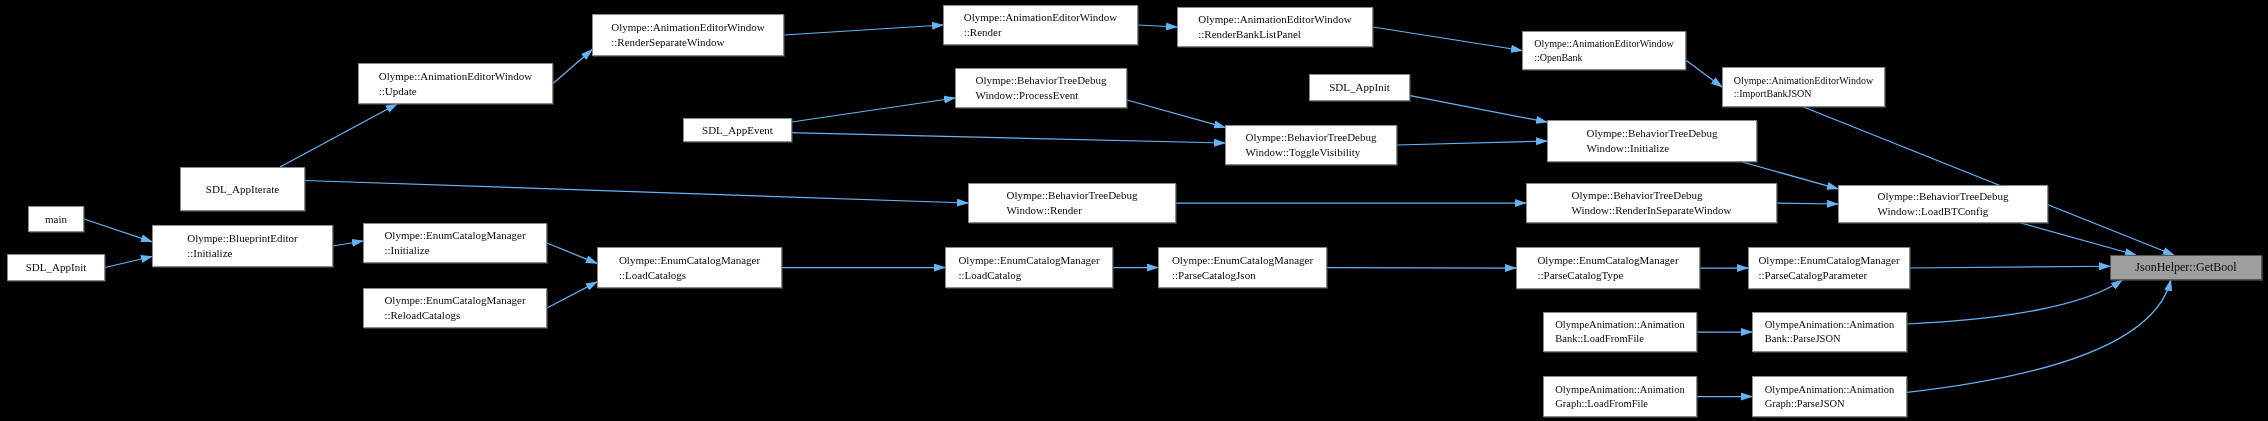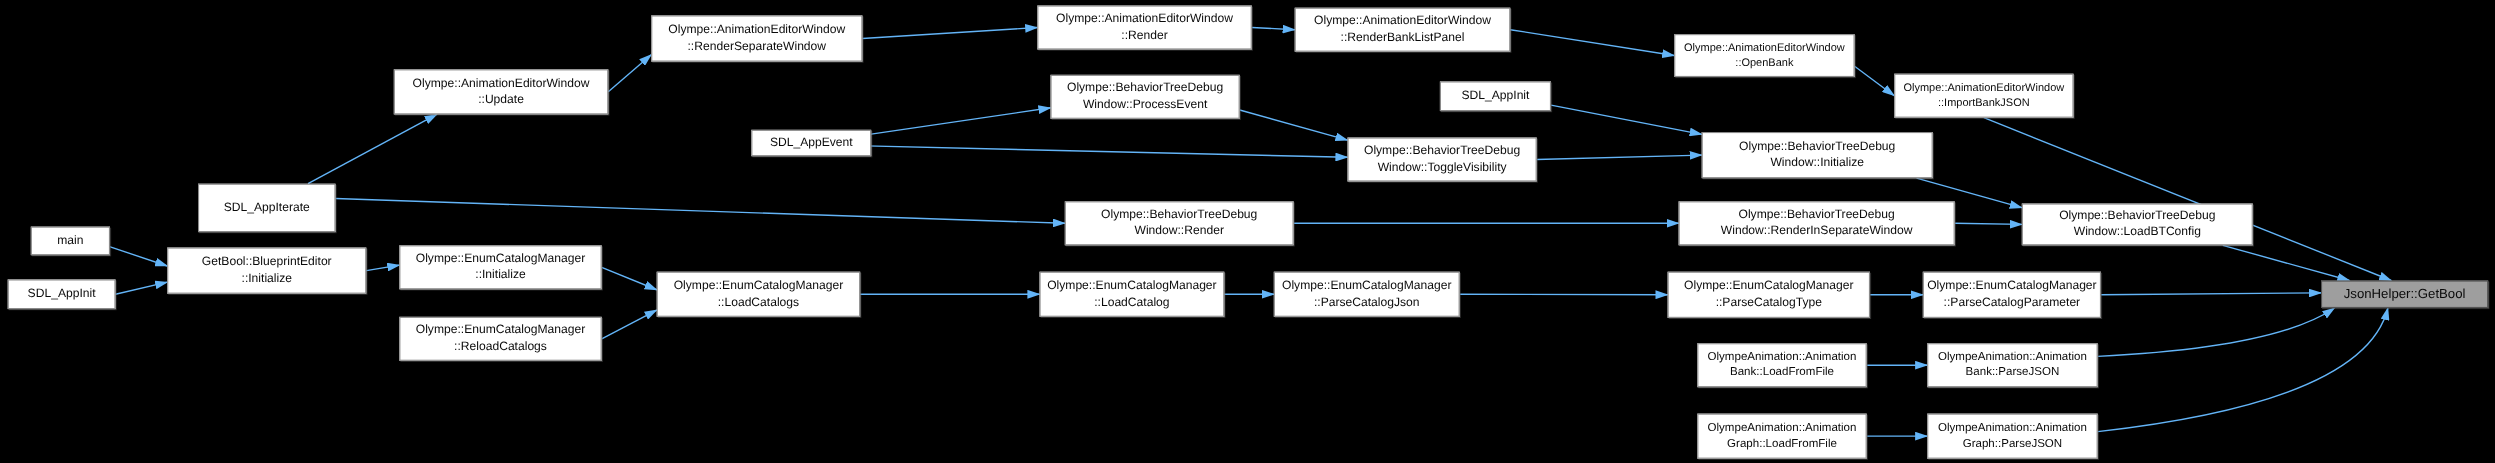--- a/index.html
+++ b/index.html
@@ -20,26 +20,26 @@
     font-family:"Liberation Sans", sans-serif;
   }
   #edges{position:absolute;left:0;top:0;width:2268px;height:421px;}
   .node{
     position:absolute;
     box-sizing:border-box;
     background:var(--node-bg);
     border:1px solid var(--node-border);
     color:var(--node-text);
     display:flex;align-items:center;justify-content:center;
-    text-align:center;
     white-space:pre-line;
     line-height:1.32;
     font-size:11px;
     cursor:pointer;
     box-shadow:1px 1px 0 rgba(90,90,90,.55);
+    font-family:Liberation Serif, serif;
   }
   .node.focus{
     background:var(--focus-bg);
     border:1px solid var(--focus-border);
     font-size:12px;
     cursor:default;
   }
   .edge{stroke:var(--edge);stroke-width:1.25;fill:none;}
 </style>
 </head>
@@ -80,23 +80,23 @@
         <path class="edge" d="M1327,267.5 L1516,268" marker-end="url(#arrow)"></path>
         <path class="edge" d="M1700,268 L1748,268" marker-end="url(#arrow)"></path>
         <path class="edge" d="M1910,268 L2110,266.25" marker-end="url(#arrow)"></path>
         <path class="edge" d="M1697,332 L1752,332" marker-end="url(#arrow)"></path>
         <path class="edge" d="M1907,324 Q2070,316 2122.16,280" marker-end="url(#arrow)"></path>
         <path class="edge" d="M1697,396.5 L1752,396.5" marker-end="url(#arrow)"></path>
         <path class="edge" d="M1907,392.4 Q2150,365 2170.8,280" marker-end="url(#arrow)"></path>
       </g>
   </svg>
   <div id="nodes">
-      <div class="node" style="left: 28px; top: 206px; width: 72px; height: 26px;">main</div>
+      <div class="node" style="left: 28px; top: 206px; width: 56px; height: 26px;">main</div>
       <div class="node" style="left: 7px; top: 254px; width: 98px; height: 27px;">SDL_AppInit</div>
-      <div class="node" style="left: 152px; top: 225px; width: 181px; height: 42px;">GetBool::BlueprintEditor
+      <div class="node" style="left: 152px; top: 225px; width: 181px; height: 42px;">Olympe::BlueprintEditor
 ::Initialize</div>
       <div class="node" style="left: 180px; top: 167px; width: 125px; height: 44px;">SDL_AppIterate</div>
       <div class="node" style="left: 358px; top: 63px; width: 195px; height: 41px;">Olympe::AnimationEditorWindow
 ::Update</div>
       <div class="node" style="left: 592px; top: 14px; width: 192px; height: 42px;">Olympe::AnimationEditorWindow
 ::RenderSeparateWindow</div>
       <div class="node" style="left: 943px; top: 5px; width: 195px; height: 40px;">Olympe::AnimationEditorWindow
 ::Render</div>
       <div class="node" style="left: 1177px; top: 7px; width: 196px; height: 40px;">Olympe::AnimationEditorWindow
 ::RenderBankListPanel</div>

